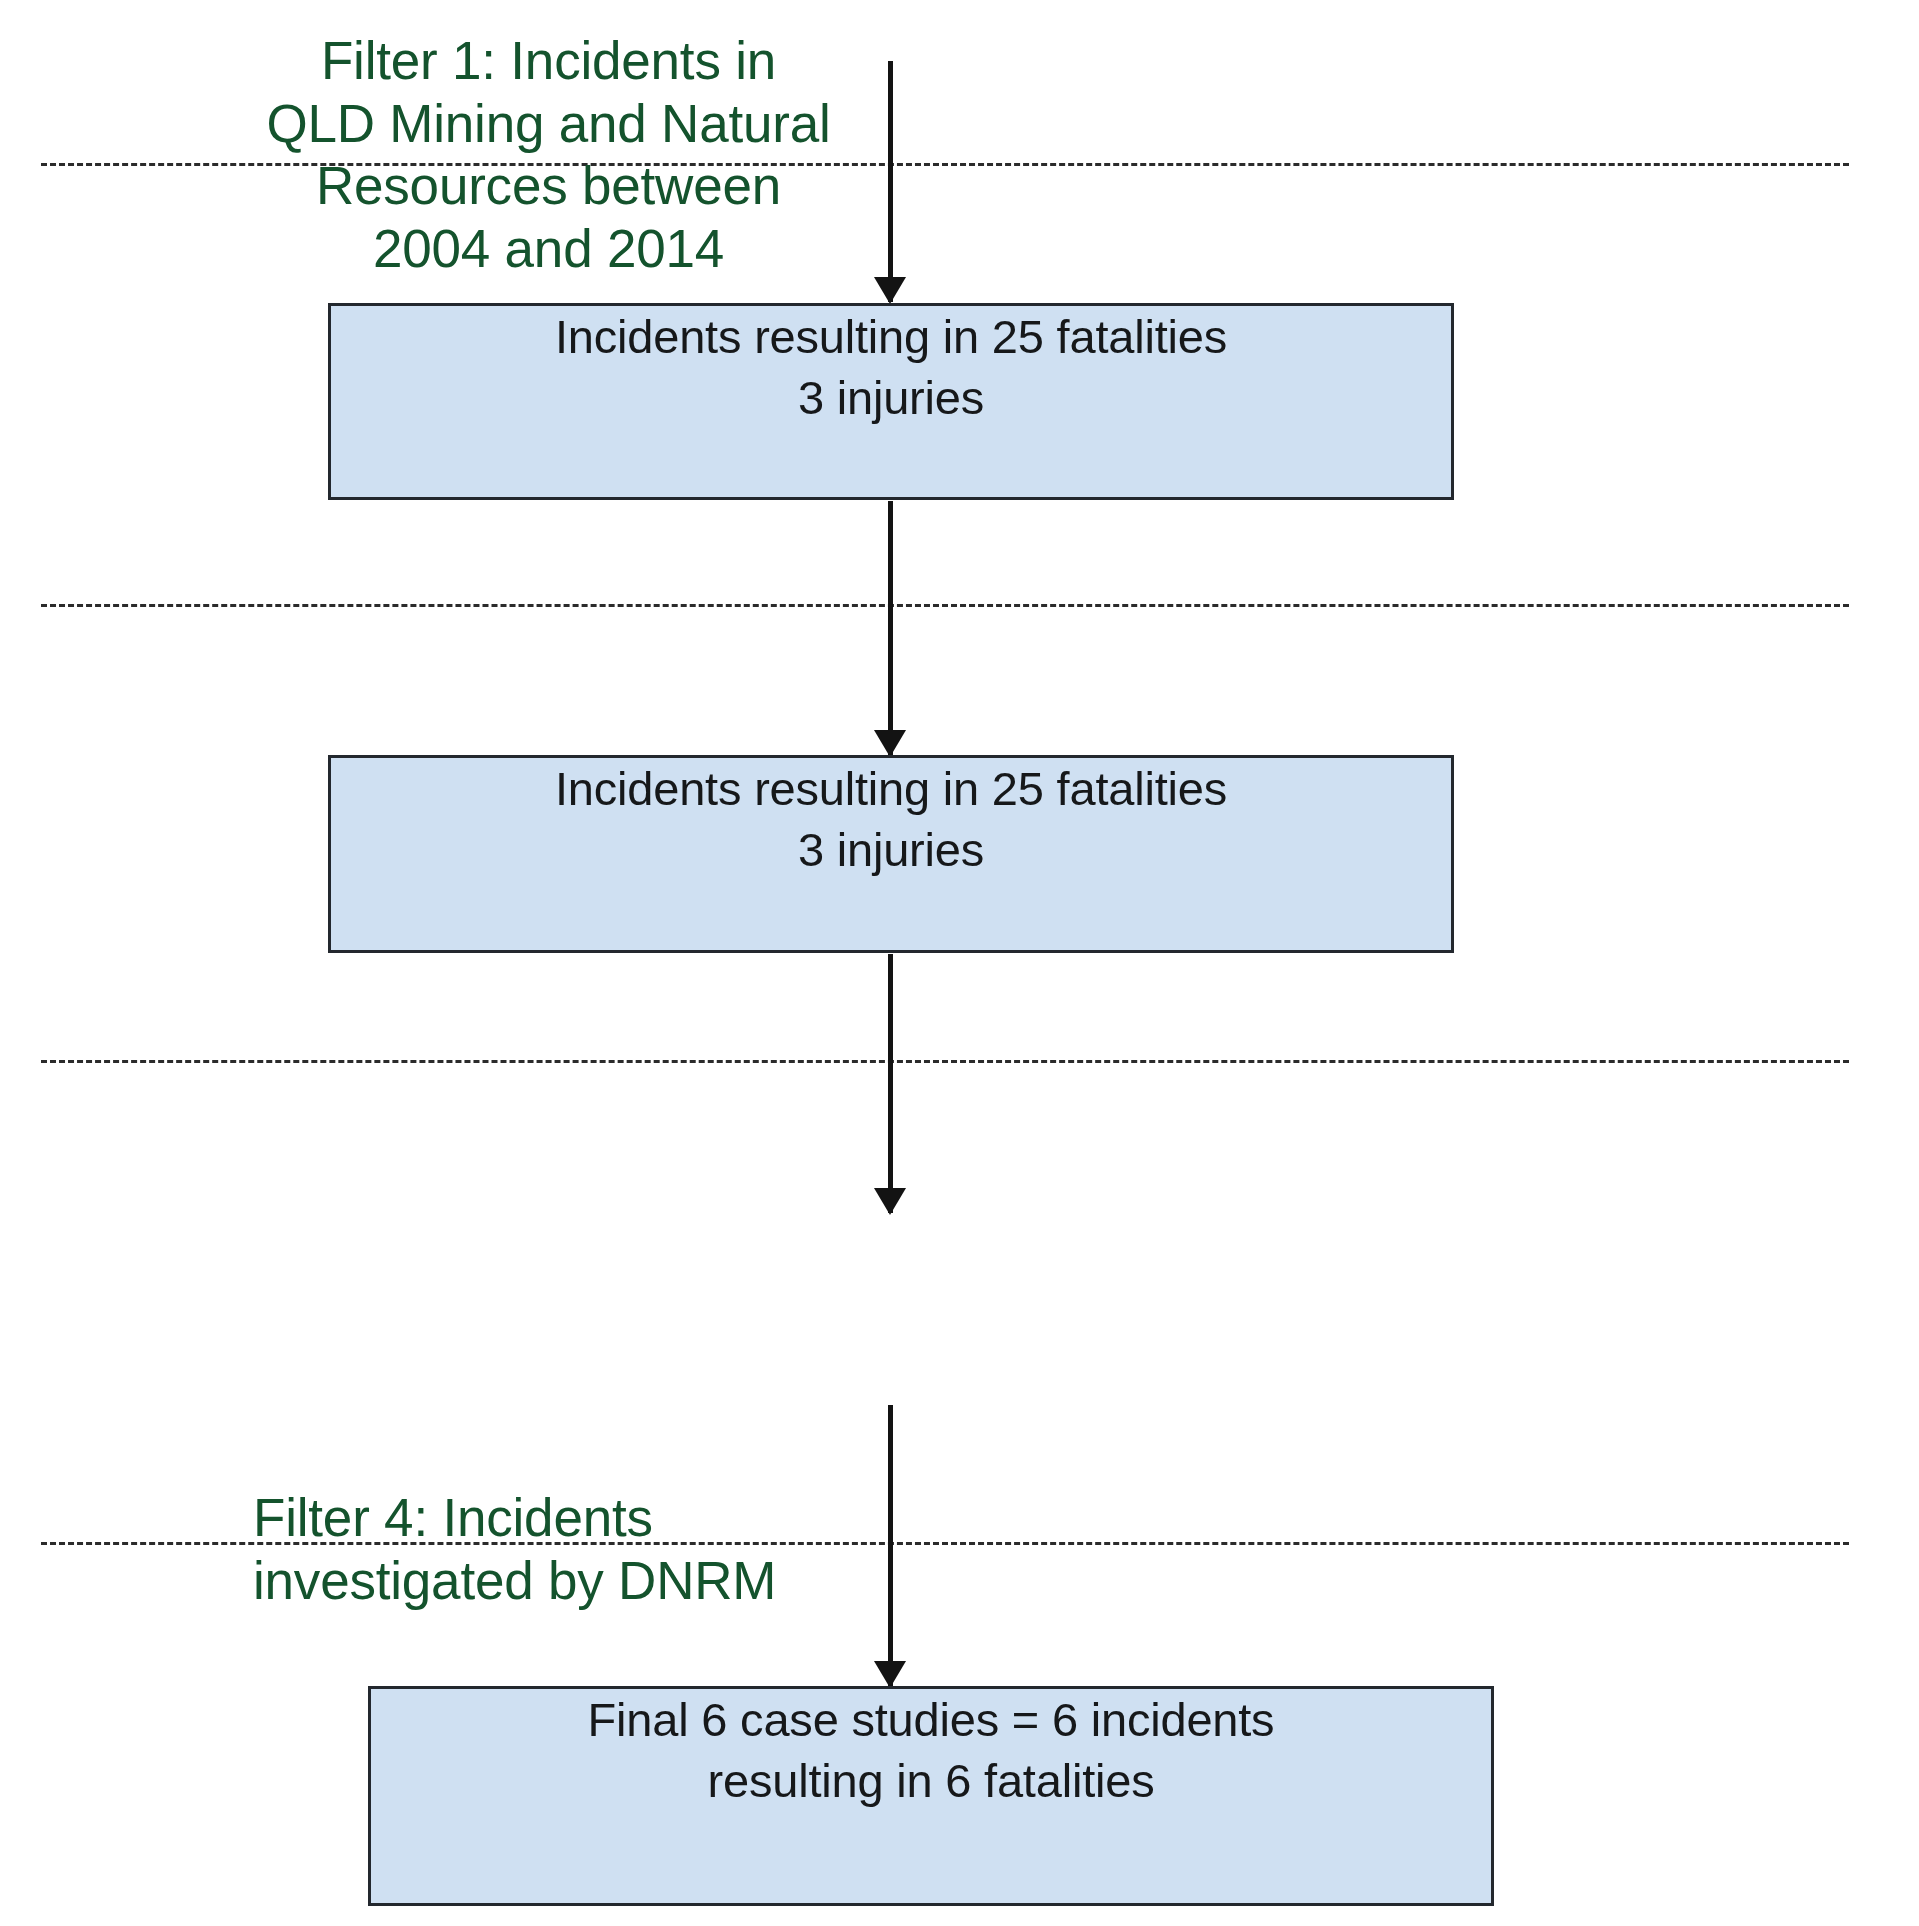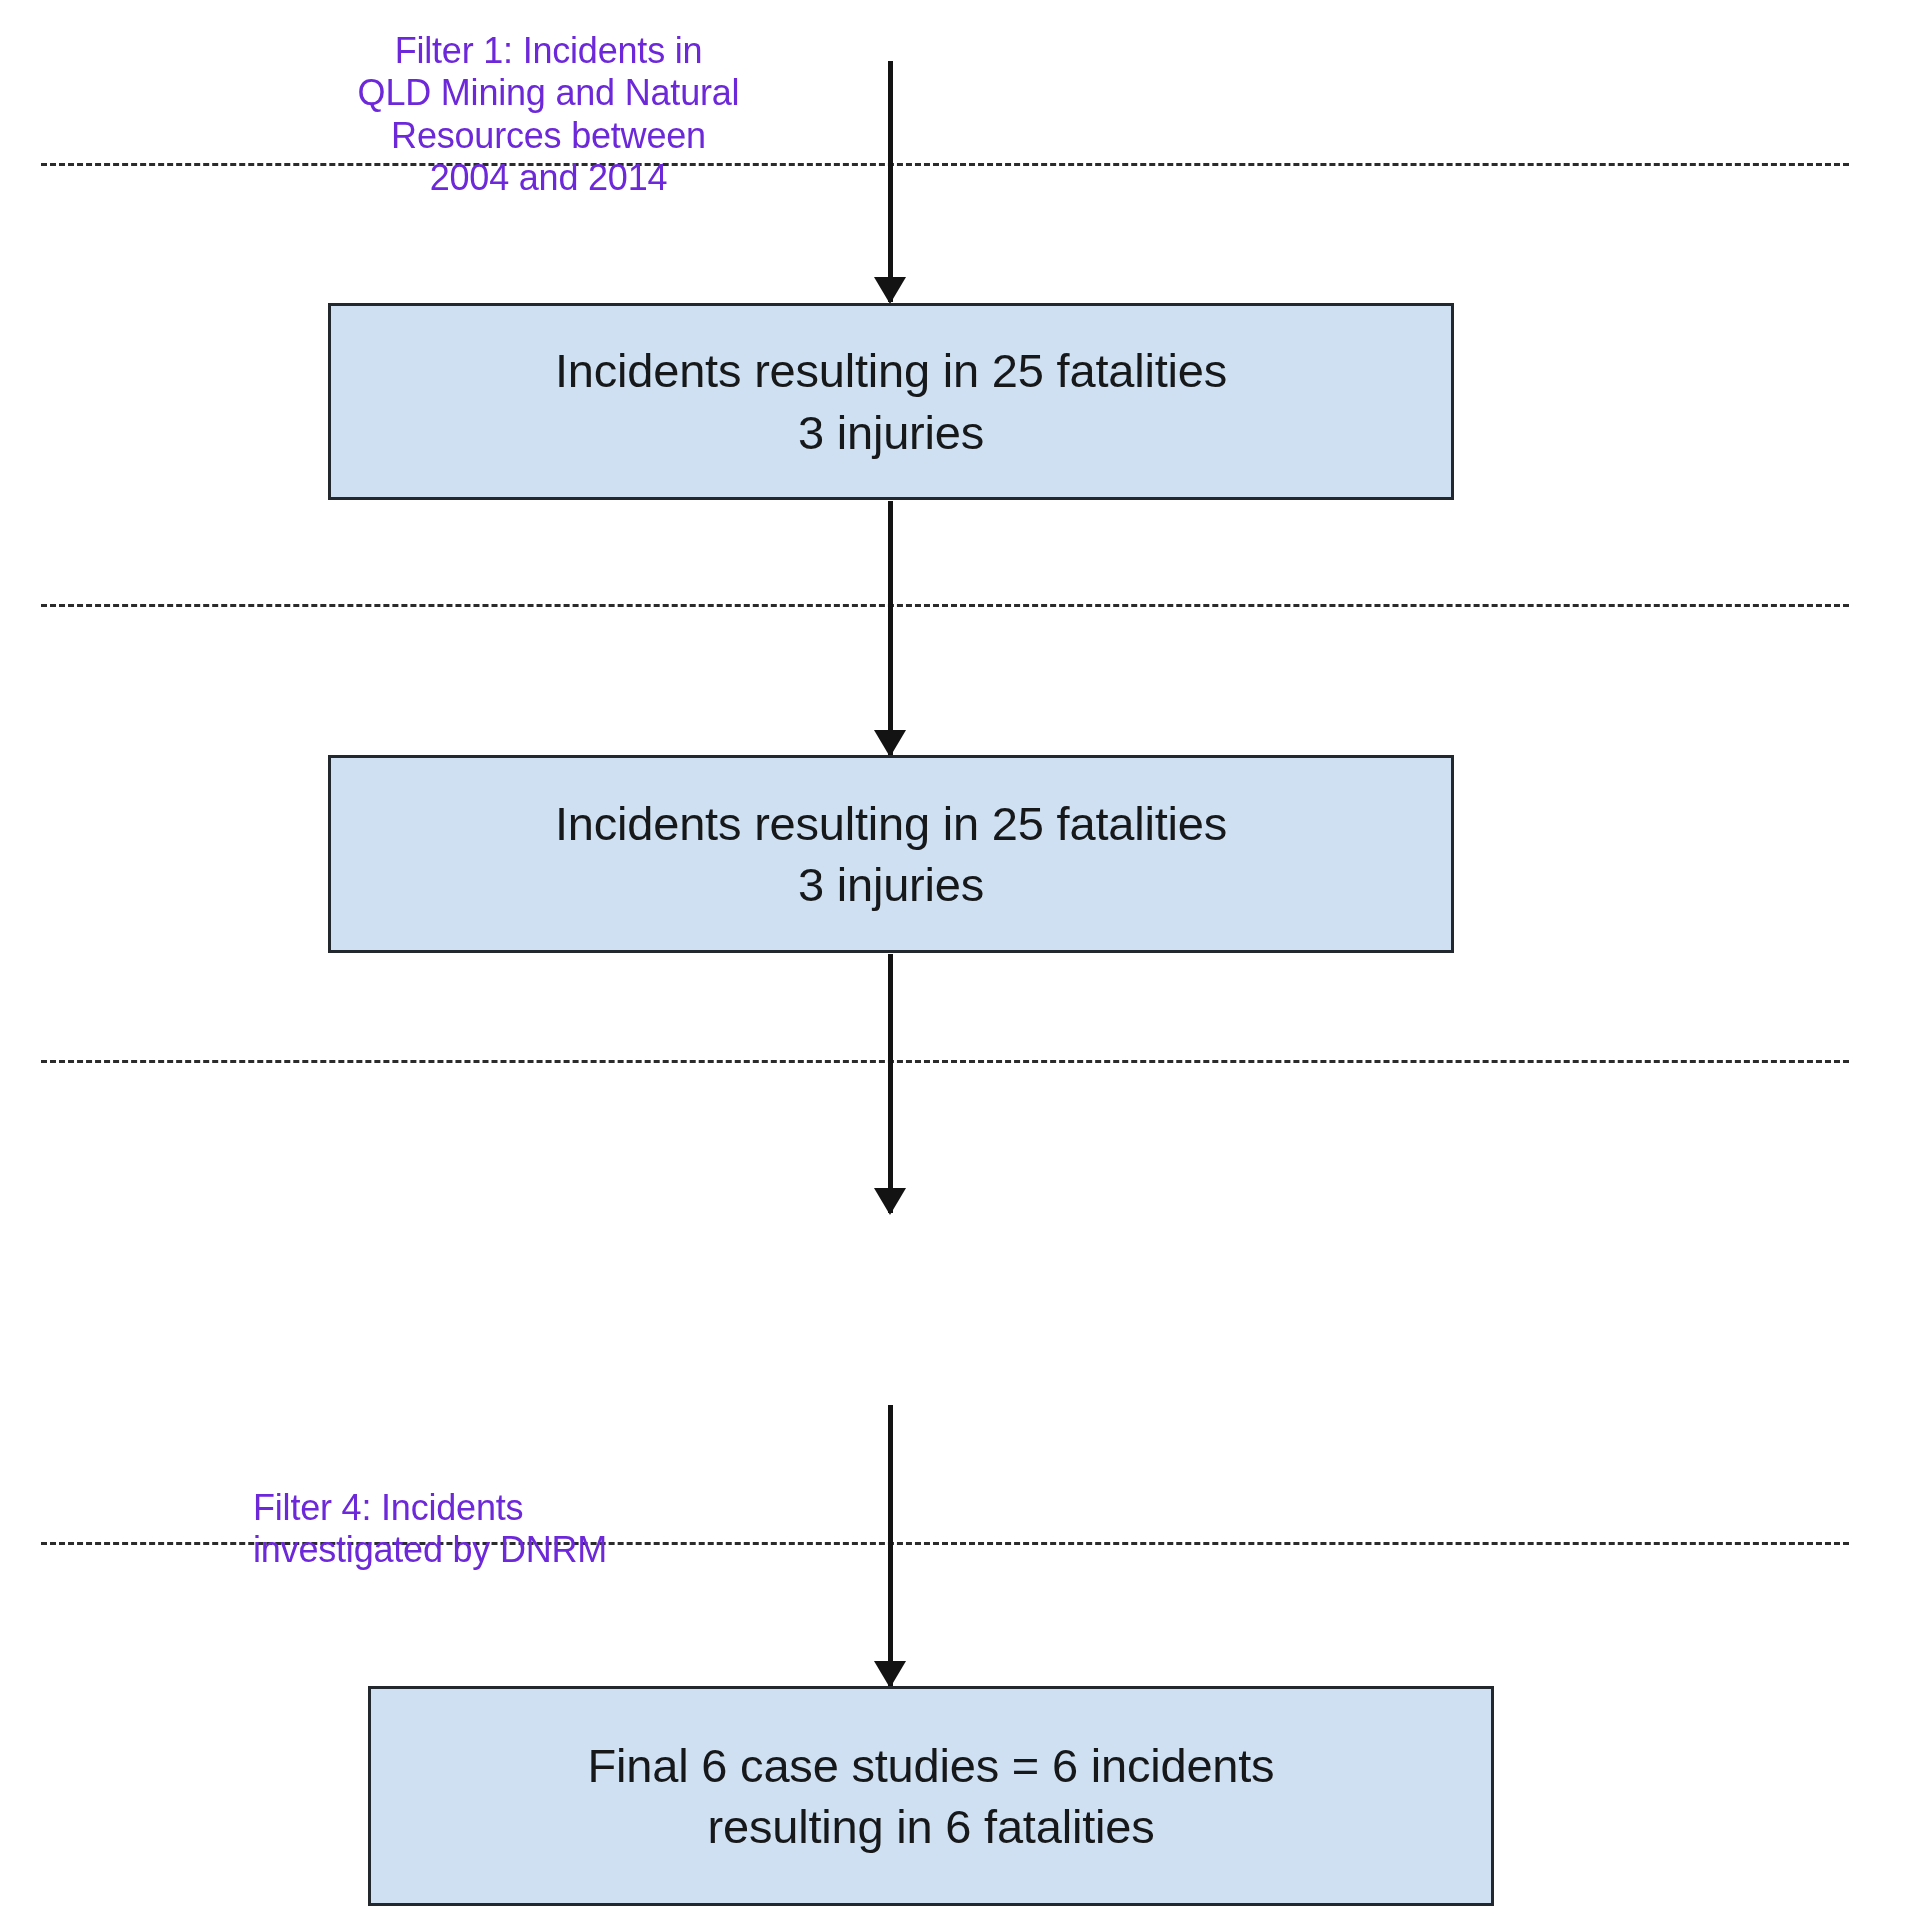--- a/index.html
+++ b/index.html
@@ -30,23 +30,23 @@
     border-top: 3.9px dashed #2b2b2b;
   }
   #divider-1 { top: 163px; }
   #divider-2 { top: 604px; }
   #divider-3 { top: 1060px; }
   #divider-4 { top: 1542px; }
 
   
   .filter-caption {
     position: absolute;
-    font-size: 36px;
+    font-size: 53px;
     line-height: 1.18;
-    color: #6d28d9;
+    color: #14532d;
     white-space: pre-line;
     letter-spacing: -0.2px;
   }
   #filter-caption-1 {
     left: 250px;
     top: 30px;
     width: 597px;
     text-align: center;
   }
   #filter-caption-2 {
@@ -70,21 +70,21 @@
 
   
   .process-box {
     position: absolute;
     left: 328px;
     width: 1126px;
     background: #cfe0f2;
     border: 3.9px solid #23282e;
     box-sizing: border-box;
     display: flex;
-    align-items: center;
+    align-items: flex-start;
     justify-content: center;
     text-align: center;
   }
   .process-box .box-text {
     font-size: 47px;
     line-height: 1.3;
     color: #16181a;
     white-space: pre-line;
     letter-spacing: -0.2px;
   }

